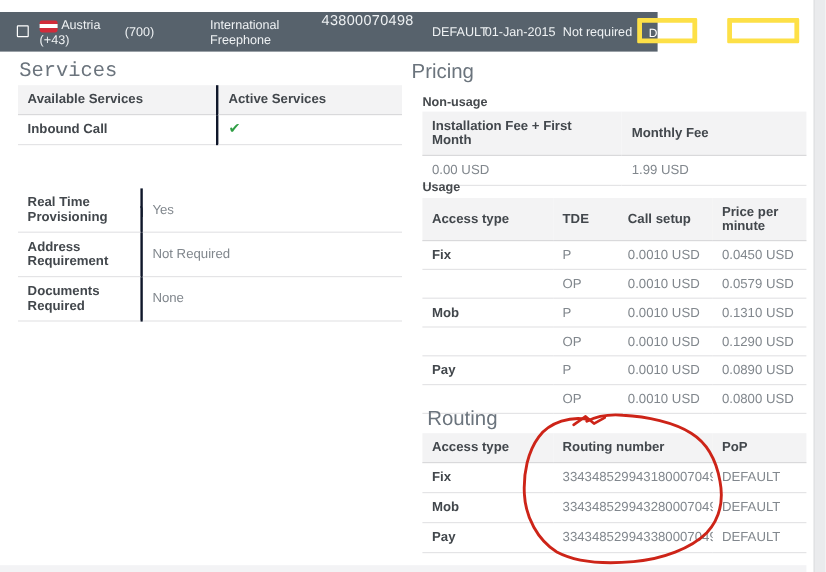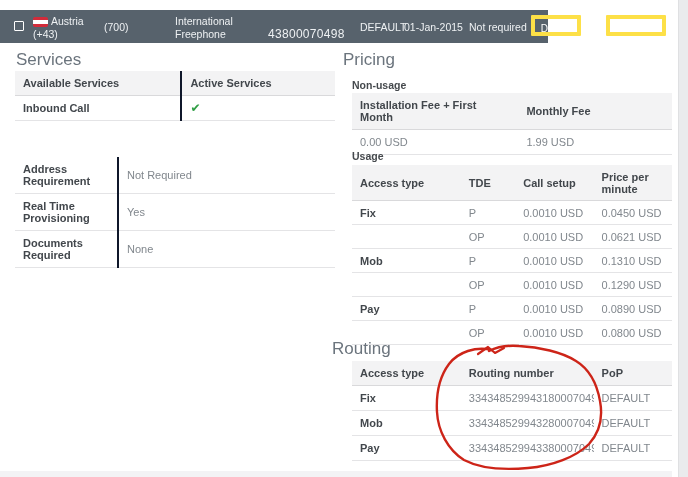--- a/index.html
+++ b/index.html
@@ -75,32 +75,32 @@
 <body>
 
 <div class="topbar">
   <div class="chk"></div>
   <div class="flag"></div>
   <span class="abs" style="left:51px;top:5px;">Austria</span>
   <span class="abs" style="left:33px;top:18px;">(+43)</span>
   <span class="abs" style="left:104px;top:11px;">(700)</span>
   <span class="abs" style="left:175px;top:5px;">International</span>
   <span class="abs" style="left:175px;top:18px;">Freephone</span>
-  <span class="abs num" style="left:268px;top:17px;">43800070498</span>
+  <span class="abs num" style="left:268px;top:0;">43800070498</span>
   <span class="abs" style="left:360px;top:11px;">DEFAULT</span>
   <span class="abs" style="left:404px;top:11px;">01-Jan-2015</span>
   <span class="abs" style="left:469px;top:11px;">Not required</span>
   <button class="bar-btn" style="left:531px;width:50px;">Details</button>
   <button class="bar-btn" style="left:606px;width:60px;">Edit routes</button>
 </div>
 
 <div class="page-edge"></div>
 <div class="bottom-strip"></div>
 
-<div class="sec-h" style="left:16px;top:50px;">Services</div>
+<div class="sec-h" style="left:16px;top:50px;font-family:Liberation Mono, monospace;">Services</div>
 
 <table id="services-table">
   <colgroup>
       <col style="width:52%">
       <col style="width:48%">
     </colgroup>
   <thead>
     <tr>
       <th>Available Services</th>
       <th class="vline">Active Services</th>
@@ -116,26 +116,26 @@
 
 <div class="sec-h" style="left:24px;top:136px;margin-top:30px;">Specifications</div>
 
 <table id="spec-table">
   <colgroup>
       <col style="width:103px">
       <col>
     </colgroup>
   <tbody>
     <tr>
+      <td class="lbl">Real Time Provisioning</td>
+      <td class="vline">Yes</td>
+    </tr>
+    <tr>
       <td class="lbl">Address Requirement</td>
       <td class="vline">Not Required</td>
-    </tr>
-    <tr>
-      <td class="lbl">Real Time Provisioning</td>
-      <td class="vline">Yes</td>
     </tr>
     <tr>
       <td class="lbl">Documents Required</td>
       <td class="vline">None</td>
     </tr>
   </tbody>
 </table>
 
 <div class="sec-h" style="left:343px;top:50px;">Pricing</div>
 <div class="sub-lbl" style="left:352px;top:79px;">Non-usage</div>
@@ -180,21 +180,21 @@
     <tr>
       <td class="lbl">Fix</td>
       <td>P</td>
       <td>0.0010 USD</td>
       <td>0.0450 USD</td>
     </tr>
     <tr>
       <td class="lbl"></td>
       <td>OP</td>
       <td>0.0010 USD</td>
-      <td>0.0621 USD</td>
+      <td>0.0579 USD</td>
     </tr>
     <tr class="grp">
       <td class="lbl">Mob</td>
       <td>P</td>
       <td>0.0010 USD</td>
       <td>0.1310 USD</td>
     </tr>
     <tr>
       <td class="lbl"></td>
       <td>OP</td>
@@ -209,21 +209,21 @@
     </tr>
     <tr>
       <td class="lbl"></td>
       <td>OP</td>
       <td>0.0010 USD</td>
       <td>0.0800 USD</td>
     </tr>
   </tbody>
 </table>
 
-<div class="sec-h" style="left:332px;top:339px;">Routing</div>
+<div class="sec-h" style="left:356px;top:339px;">Routing</div>
 
 <table id="routing-table">
   <colgroup>
       <col style="width:34%">
       <col style="width:41.5%">
       <col style="width:24.5%">
     </colgroup>
   <thead>
     <tr>
       <th>Access type</th>

